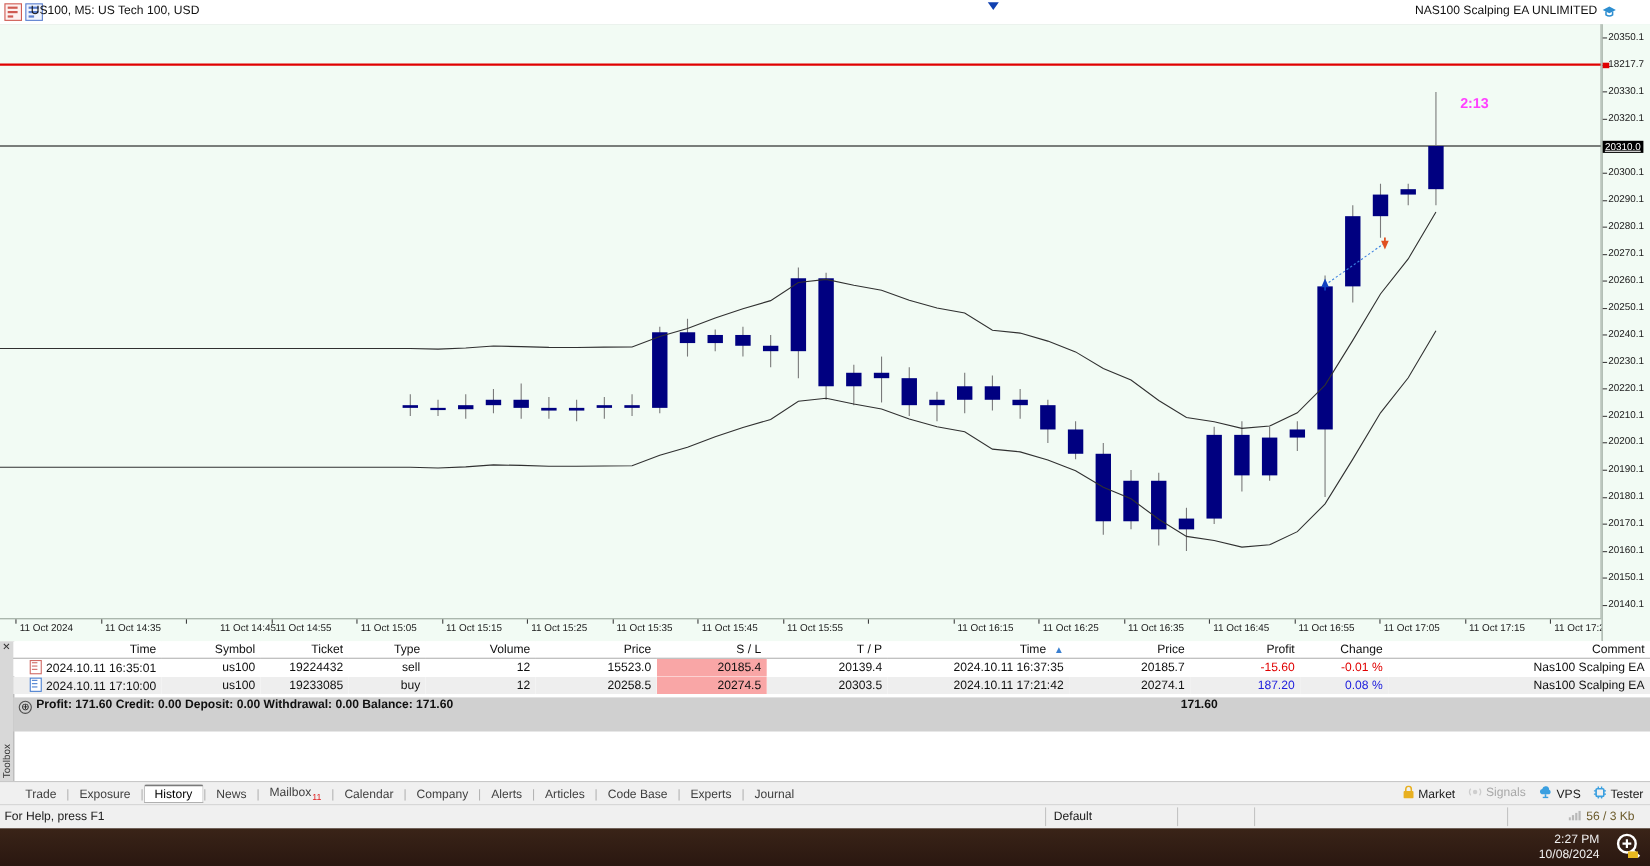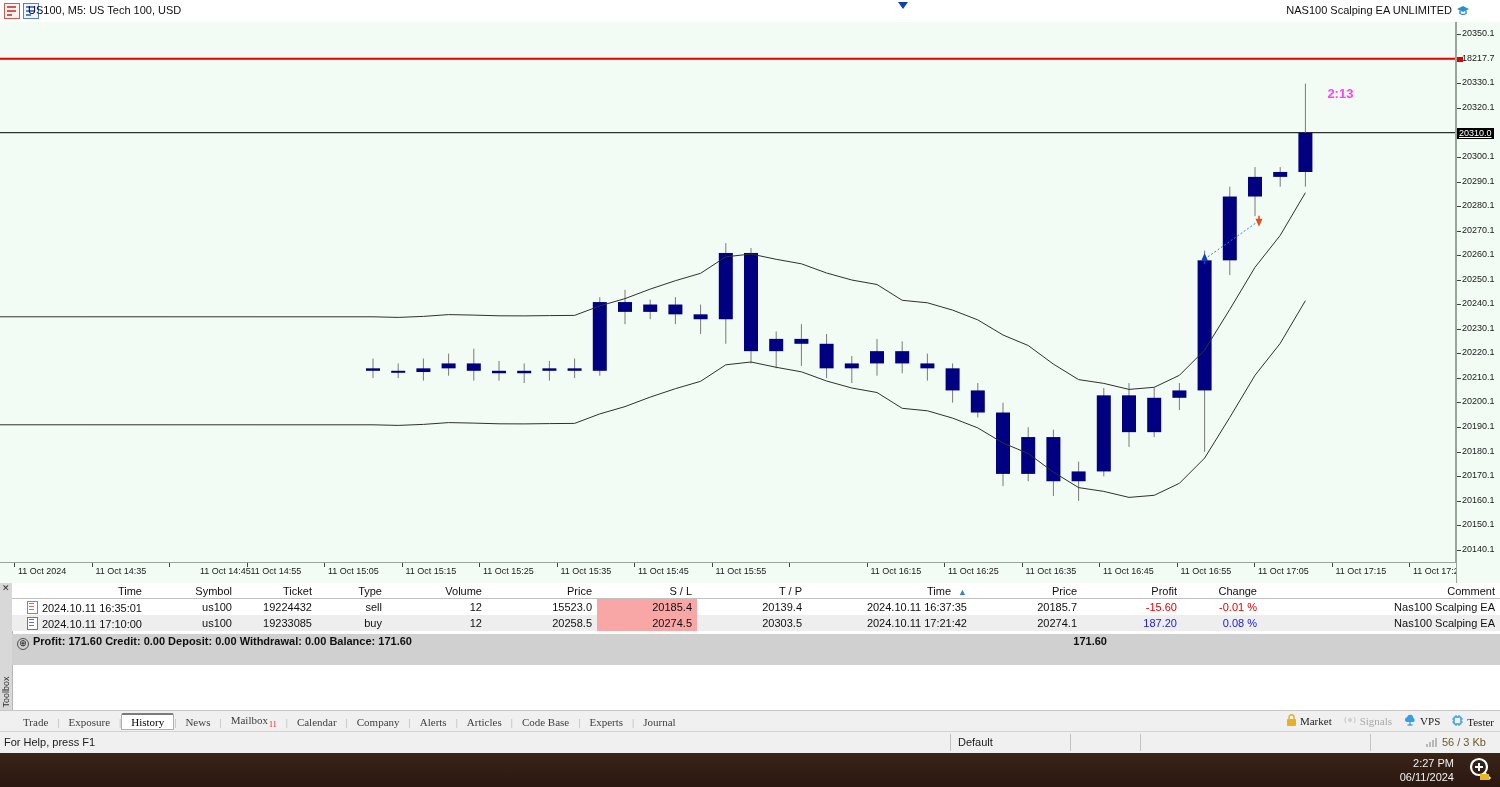--- a/index.html
+++ b/index.html
@@ -68,21 +68,21 @@
   .rowicon.buy i{background:#4a7fd0;}
   .sum-row{position:absolute;left:12px;top:51px;width:1488px;height:31px;background:#d0d0d0;
      font-size:11px;font-weight:bold;color:#101010;}
   .sum-left{position:absolute;left:5px;top:1px;}
   .sum-plus{display:inline-block;width:10px;height:10px;border:1px solid #505050;border-radius:50%;
      line-height:9px;text-align:center;font-size:9px;font-weight:normal;margin-right:4px;vertical-align:-1px;}
   .sum-val{position:absolute;left:1035px;top:1px;width:60px;text-align:right;}
 
   
   .tabbar{position:absolute;left:0;top:710px;width:1500px;height:21px;background:#f0f0f0;
-     border-top:1px solid #c8c8c8;font-family:Liberation Serif, serif;}
+     border-top:1px solid #c8c8c8;}
   .tabs{position:absolute;left:14px;top:0;display:flex;align-items:center;height:21px;font-size:11px;color:#404040;}
   .tab{padding:2px 9px;position:relative;white-space:nowrap;}
   .tab.active{color:#000;background:#ffffff;border:1px solid #b0b0b0;border-top:2px solid #7a7a7a;
      padding:1px 9px;border-radius:2px 2px 0 0;}
   .tsep{color:#b0b0b0;}
   .badge{color:#e02020;font-size:8px;vertical-align:-3px;margin-left:1px;}
   .tabright{position:absolute;right:6px;top:3px;display:flex;align-items:flex-start;gap:11px;font-size:11px;color:#202020;}
   .tabright .dim{color:#a8a8a8;}
   .tr-item{display:flex;align-items:center;gap:3px;}
 
@@ -577,21 +577,21 @@
       <div class="tbi active">
         <svg width="26" height="24" viewBox="0 0 26 24">
           <path d="M3 20 L8 8 L12 16 L17 4" fill="none" stroke="#1a3a7a" stroke-width="2.6"></path>
           <path d="M17 4 L21 9" fill="none" stroke="#2aa84a" stroke-width="2.6"></path>
         </svg>
         <span class="dot"></span>
       </div>
     </div>
   <div class="clock">
     <div>2:27 PM</div>
-    <div>06/11/2024</div>
+    <div>10/08/2024</div>
   </div>
   <div class="tray-mag">
     <svg width="30" height="26" viewBox="0 0 30 26">
       <circle cx="15" cy="10" r="8" fill="none" stroke="#ffffff" stroke-width="2.2"></circle>
       <line x1="15" y1="6" x2="15" y2="14" stroke="#ffffff" stroke-width="2"></line>
       <line x1="11" y1="10" x2="19" y2="10" stroke="#ffffff" stroke-width="2"></line>
       <line x1="20" y1="16" x2="26" y2="22" stroke="#ffffff" stroke-width="3"></line>
       <rect x="16" y="17" width="9" height="6" fill="#e8b820"></rect>
     </svg>
   </div>

